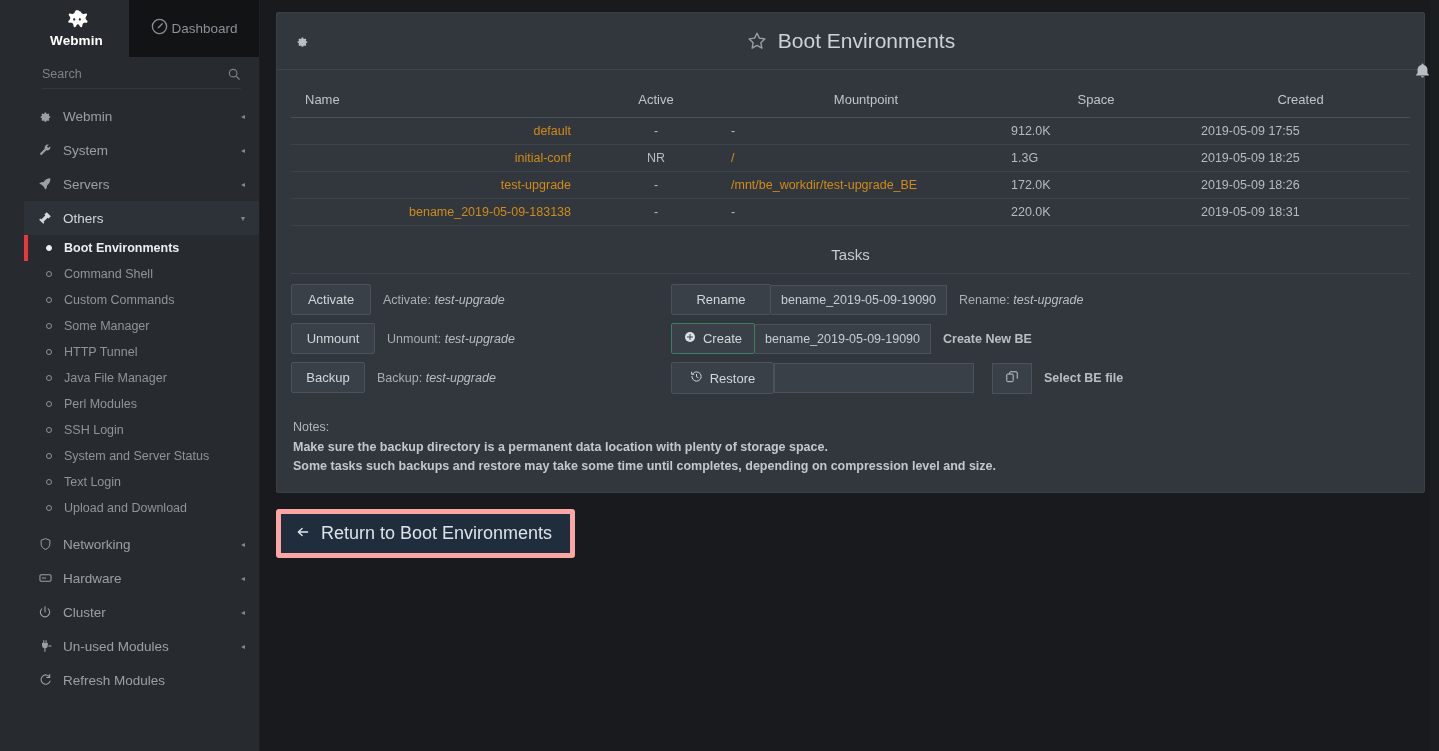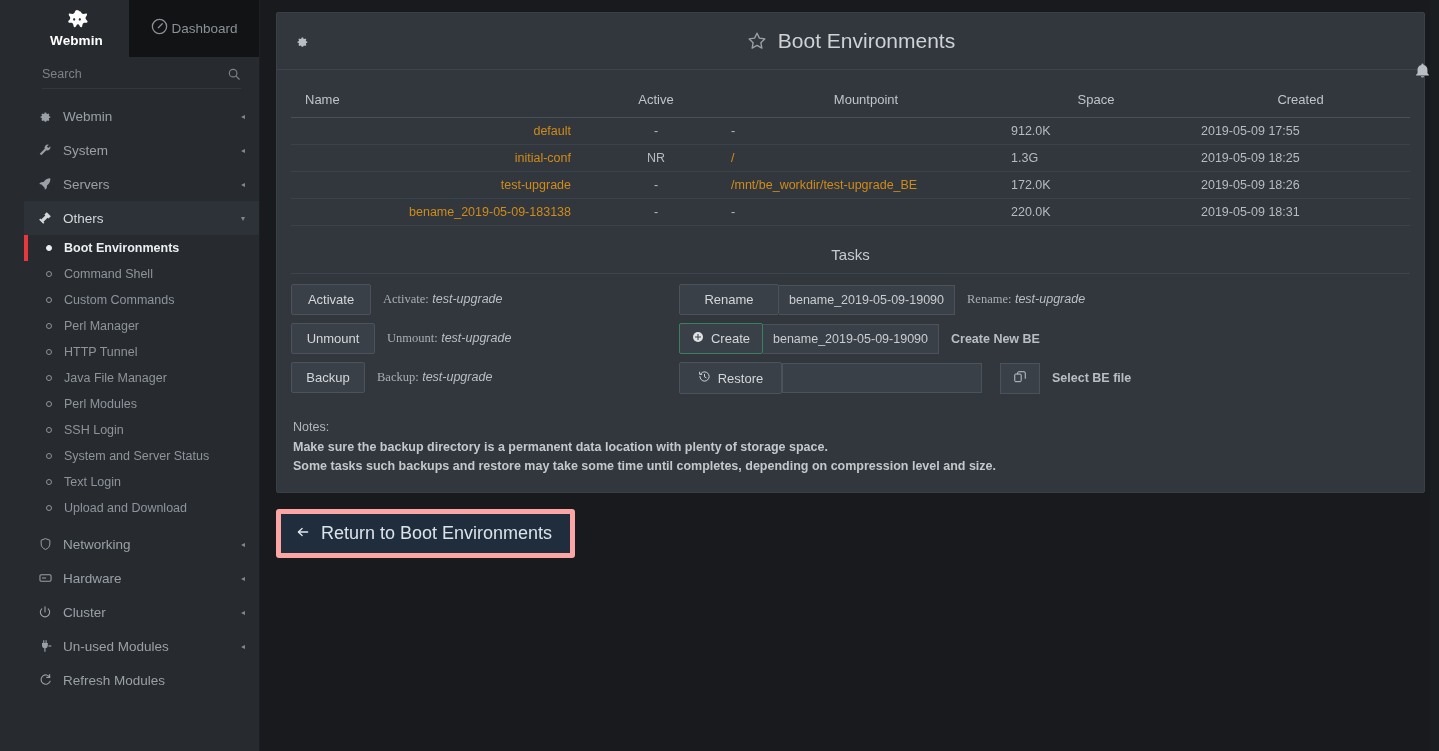--- a/index.html
+++ b/index.html
@@ -155,21 +155,21 @@
     font-size: 15px;
     color: #c6cbd0;
     padding: 6px 0 10px 0;
     border-bottom: 1px solid #3e444b;
     background: #32373d;
   }
 
   .tasks-grid {
     display: flex;
     padding-top: 10px;
-    gap: 8px;
+    gap: 0;
   }
   .tasks-col { display: flex; flex-direction: column; gap: 8px; }
   .tasks-col.left { width: 380px; }
   .tasks-col.right { flex: 1; }
 
   .task-row { display: flex; align-items: center; }
 
   .btn {
     background: #3a4047;
     border: 1px solid #4b525a;
@@ -183,21 +183,21 @@
     display: inline-flex; align-items: center; gap: 7px;
   }
   .btn.green { border-color: #3b7f62; }
   .btn.green .plus { color: #dfe3e6; }
 
   .task-label {
     font-size: 12.5px; color: #a8aeb4;
     margin-left: 12px;
     white-space: nowrap;
   }
-  .task-label b { font-weight: normal; font-family: Liberation Serif, serif; }
+  .task-label b { font-weight: normal; }
   .task-label i { font-style: italic; color: #b9bec4; }
   .task-label.plain { color: #b9bec4; font-weight: bold; font-size: 12.5px; }
 
   .txt-input {
     background: #3a4047;
     border: 1px solid #4b525a;
     border-left: 0;
     color: #c8cdd2;
     font-size: 12.5px;
     font-family: "Liberation Sans", sans-serif;
@@ -328,21 +328,21 @@
     <div class="nav-sub">
       <span class="bullet"></span>
       <span>Command Shell</span>
     </div>
     <div class="nav-sub">
       <span class="bullet"></span>
       <span>Custom Commands</span>
     </div>
     <div class="nav-sub">
       <span class="bullet"></span>
-      <span>Perl Manager</span>
+      <span>Some Manager</span>
     </div>
     <div class="nav-sub">
       <span class="bullet"></span>
       <span>HTTP Tunnel</span>
     </div>
     <div class="nav-sub">
       <span class="bullet"></span>
       <span>Java File Manager</span>
     </div>
     <div class="nav-sub">

